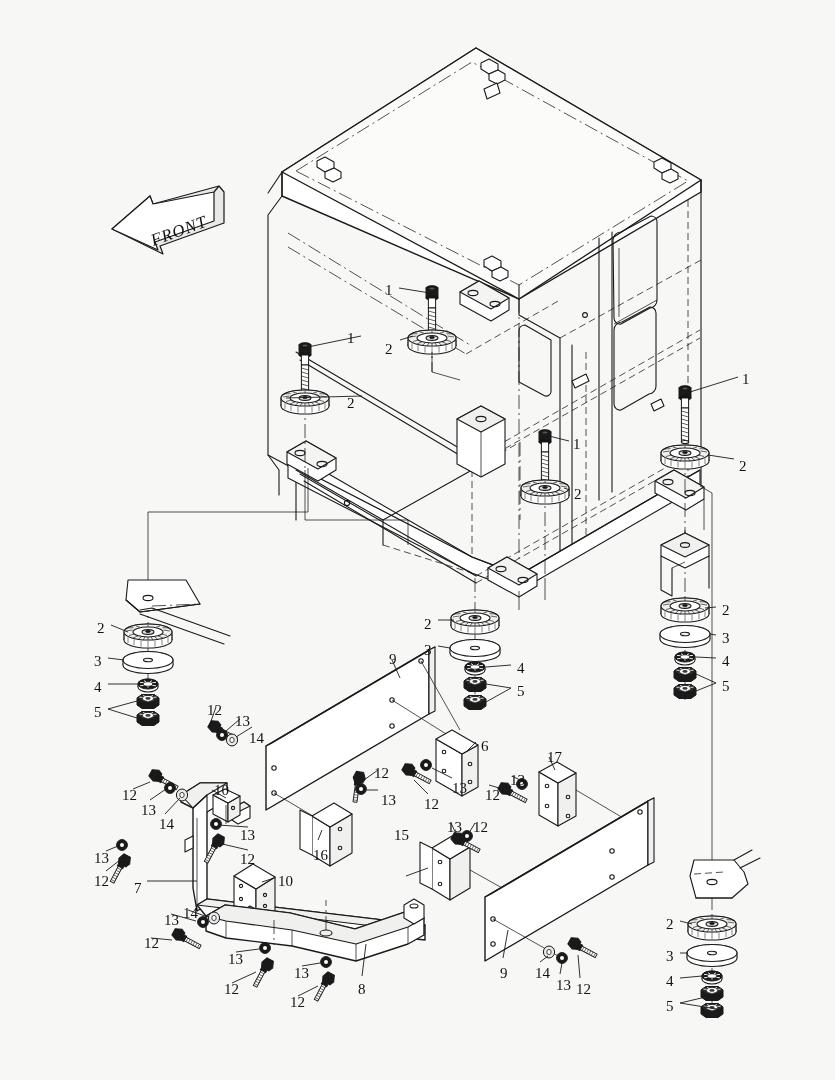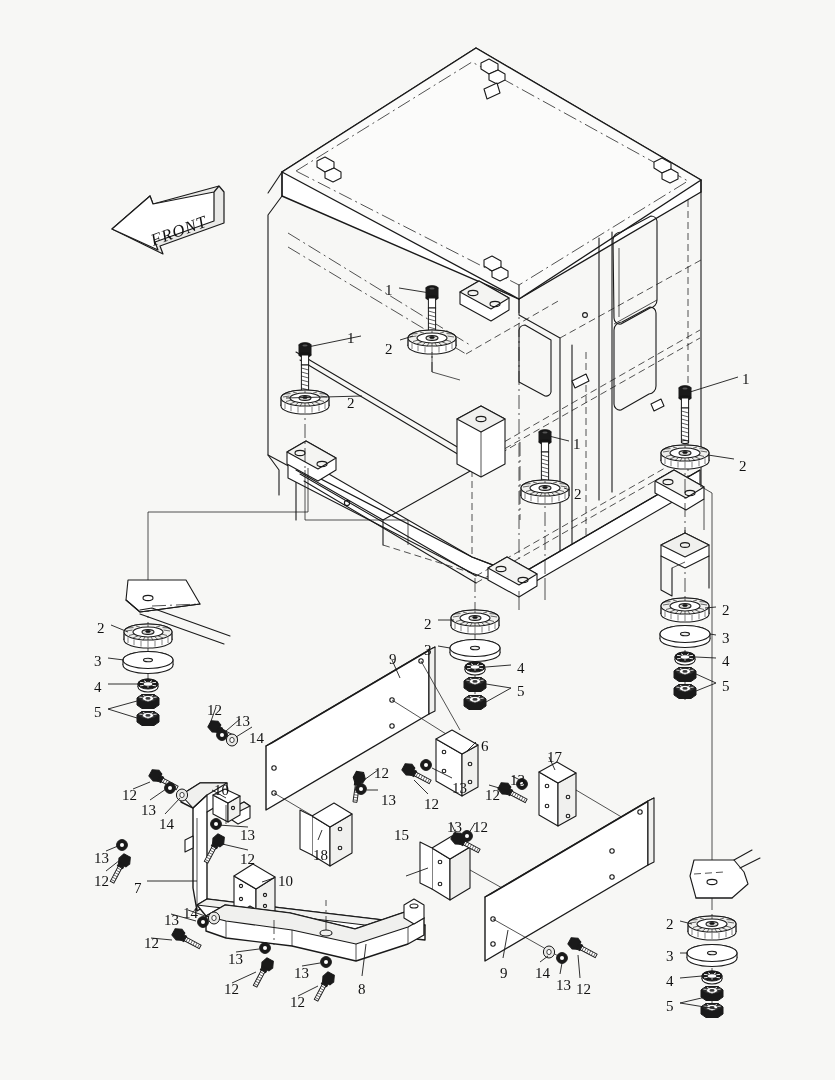--- a/index.html
+++ b/index.html
@@ -627,21 +627,21 @@
       <div class="lbl" style="left: 722px; top: 603px;">2</div>
       <div class="lbl" style="left: 722px; top: 631px;">3</div>
       <div class="lbl" style="left: 722px; top: 654px;">4</div>
       <div class="lbl" style="left: 722px; top: 679px;">5</div>
       <div class="lbl" style="left: 666px; top: 917px;">2</div>
       <div class="lbl" style="left: 666px; top: 949px;">3</div>
       <div class="lbl" style="left: 666px; top: 974px;">4</div>
       <div class="lbl" style="left: 666px; top: 999px;">5</div>
       <div class="lbl" style="left: 389px; top: 652px;">9</div>
       <div class="lbl" style="left: 481px; top: 739px;">6</div>
-      <div class="lbl" style="left: 313px; top: 848px;">18</div>
+      <div class="lbl" style="left: 313px; top: 848px;">16</div>
       <div class="lbl" style="left: 547px; top: 750px;">17</div>
       <div class="lbl" style="left: 394px; top: 828px;">15</div>
       <div class="lbl" style="left: 500px; top: 966px;">9</div>
       <div class="lbl" style="left: 134px; top: 881px;">7</div>
       <div class="lbl" style="left: 214px; top: 783px;">10</div>
       <div class="lbl" style="left: 278px; top: 874px;">10</div>
       <div class="lbl" style="left: 358px; top: 982px;">8</div>
       <div class="lbl" style="left: 207px; top: 703px;">12</div>
       <div class="lbl" style="left: 235px; top: 714px;">13</div>
       <div class="lbl" style="left: 249px; top: 731px;">14</div>

